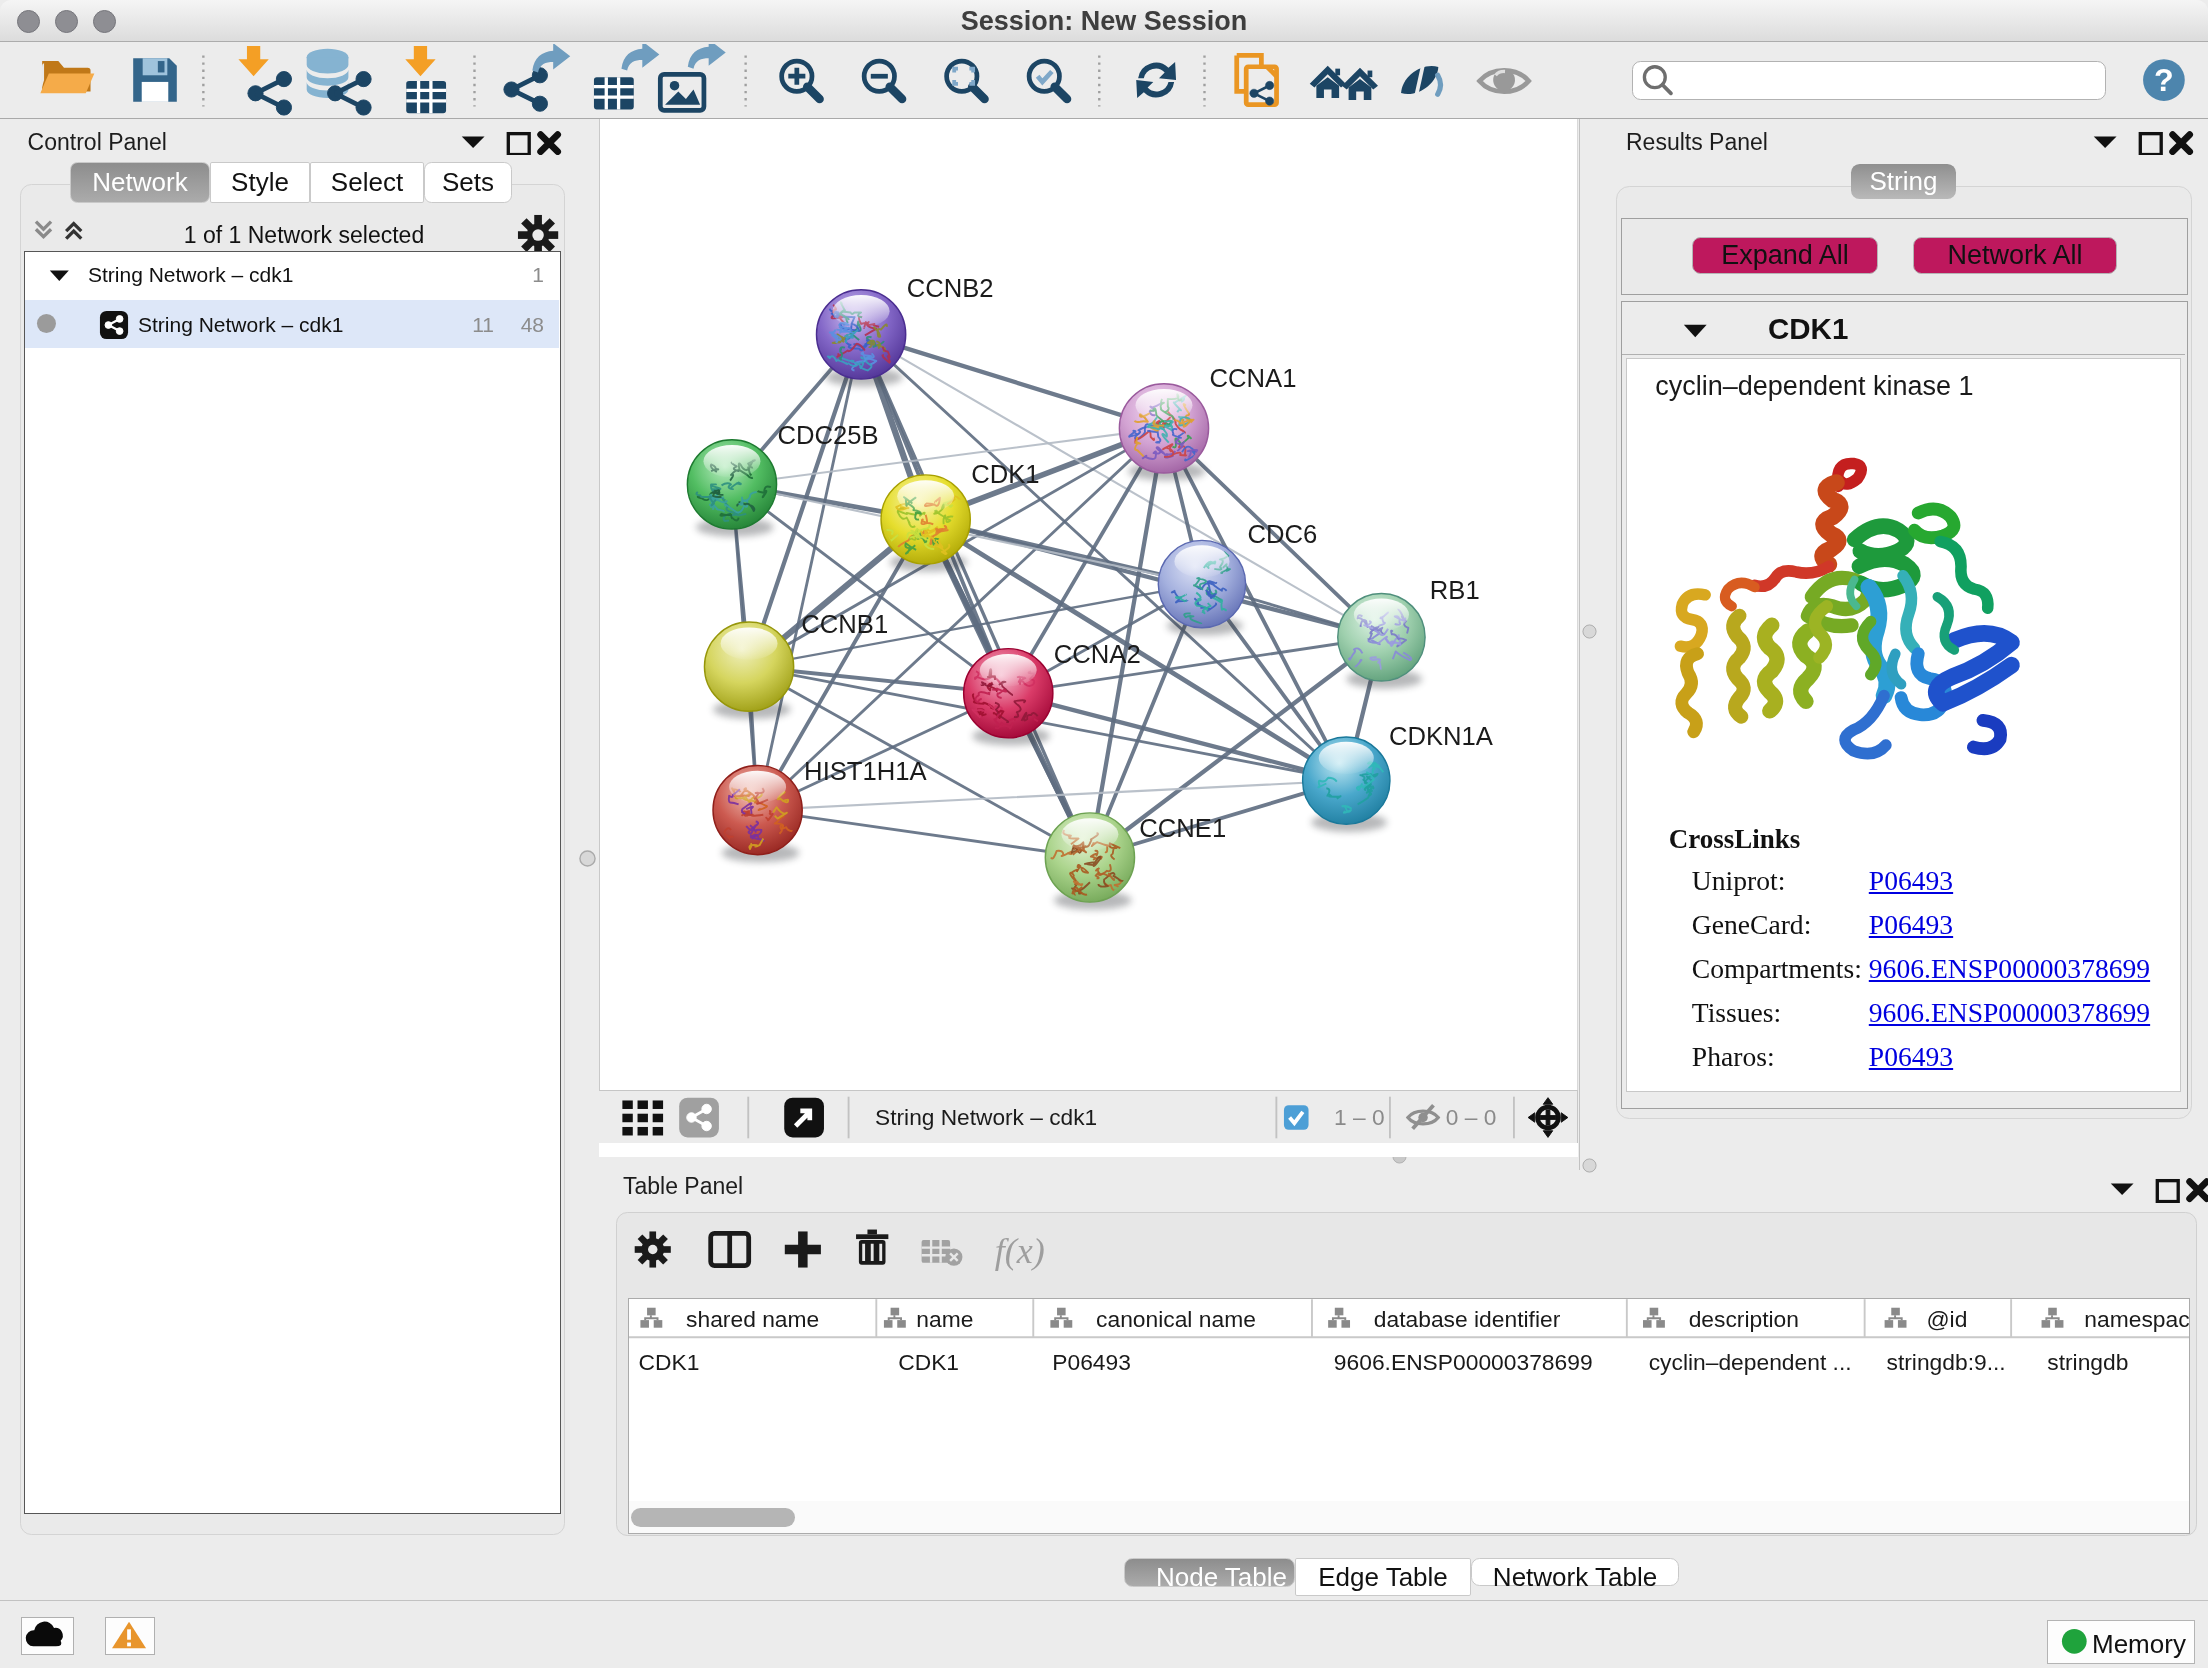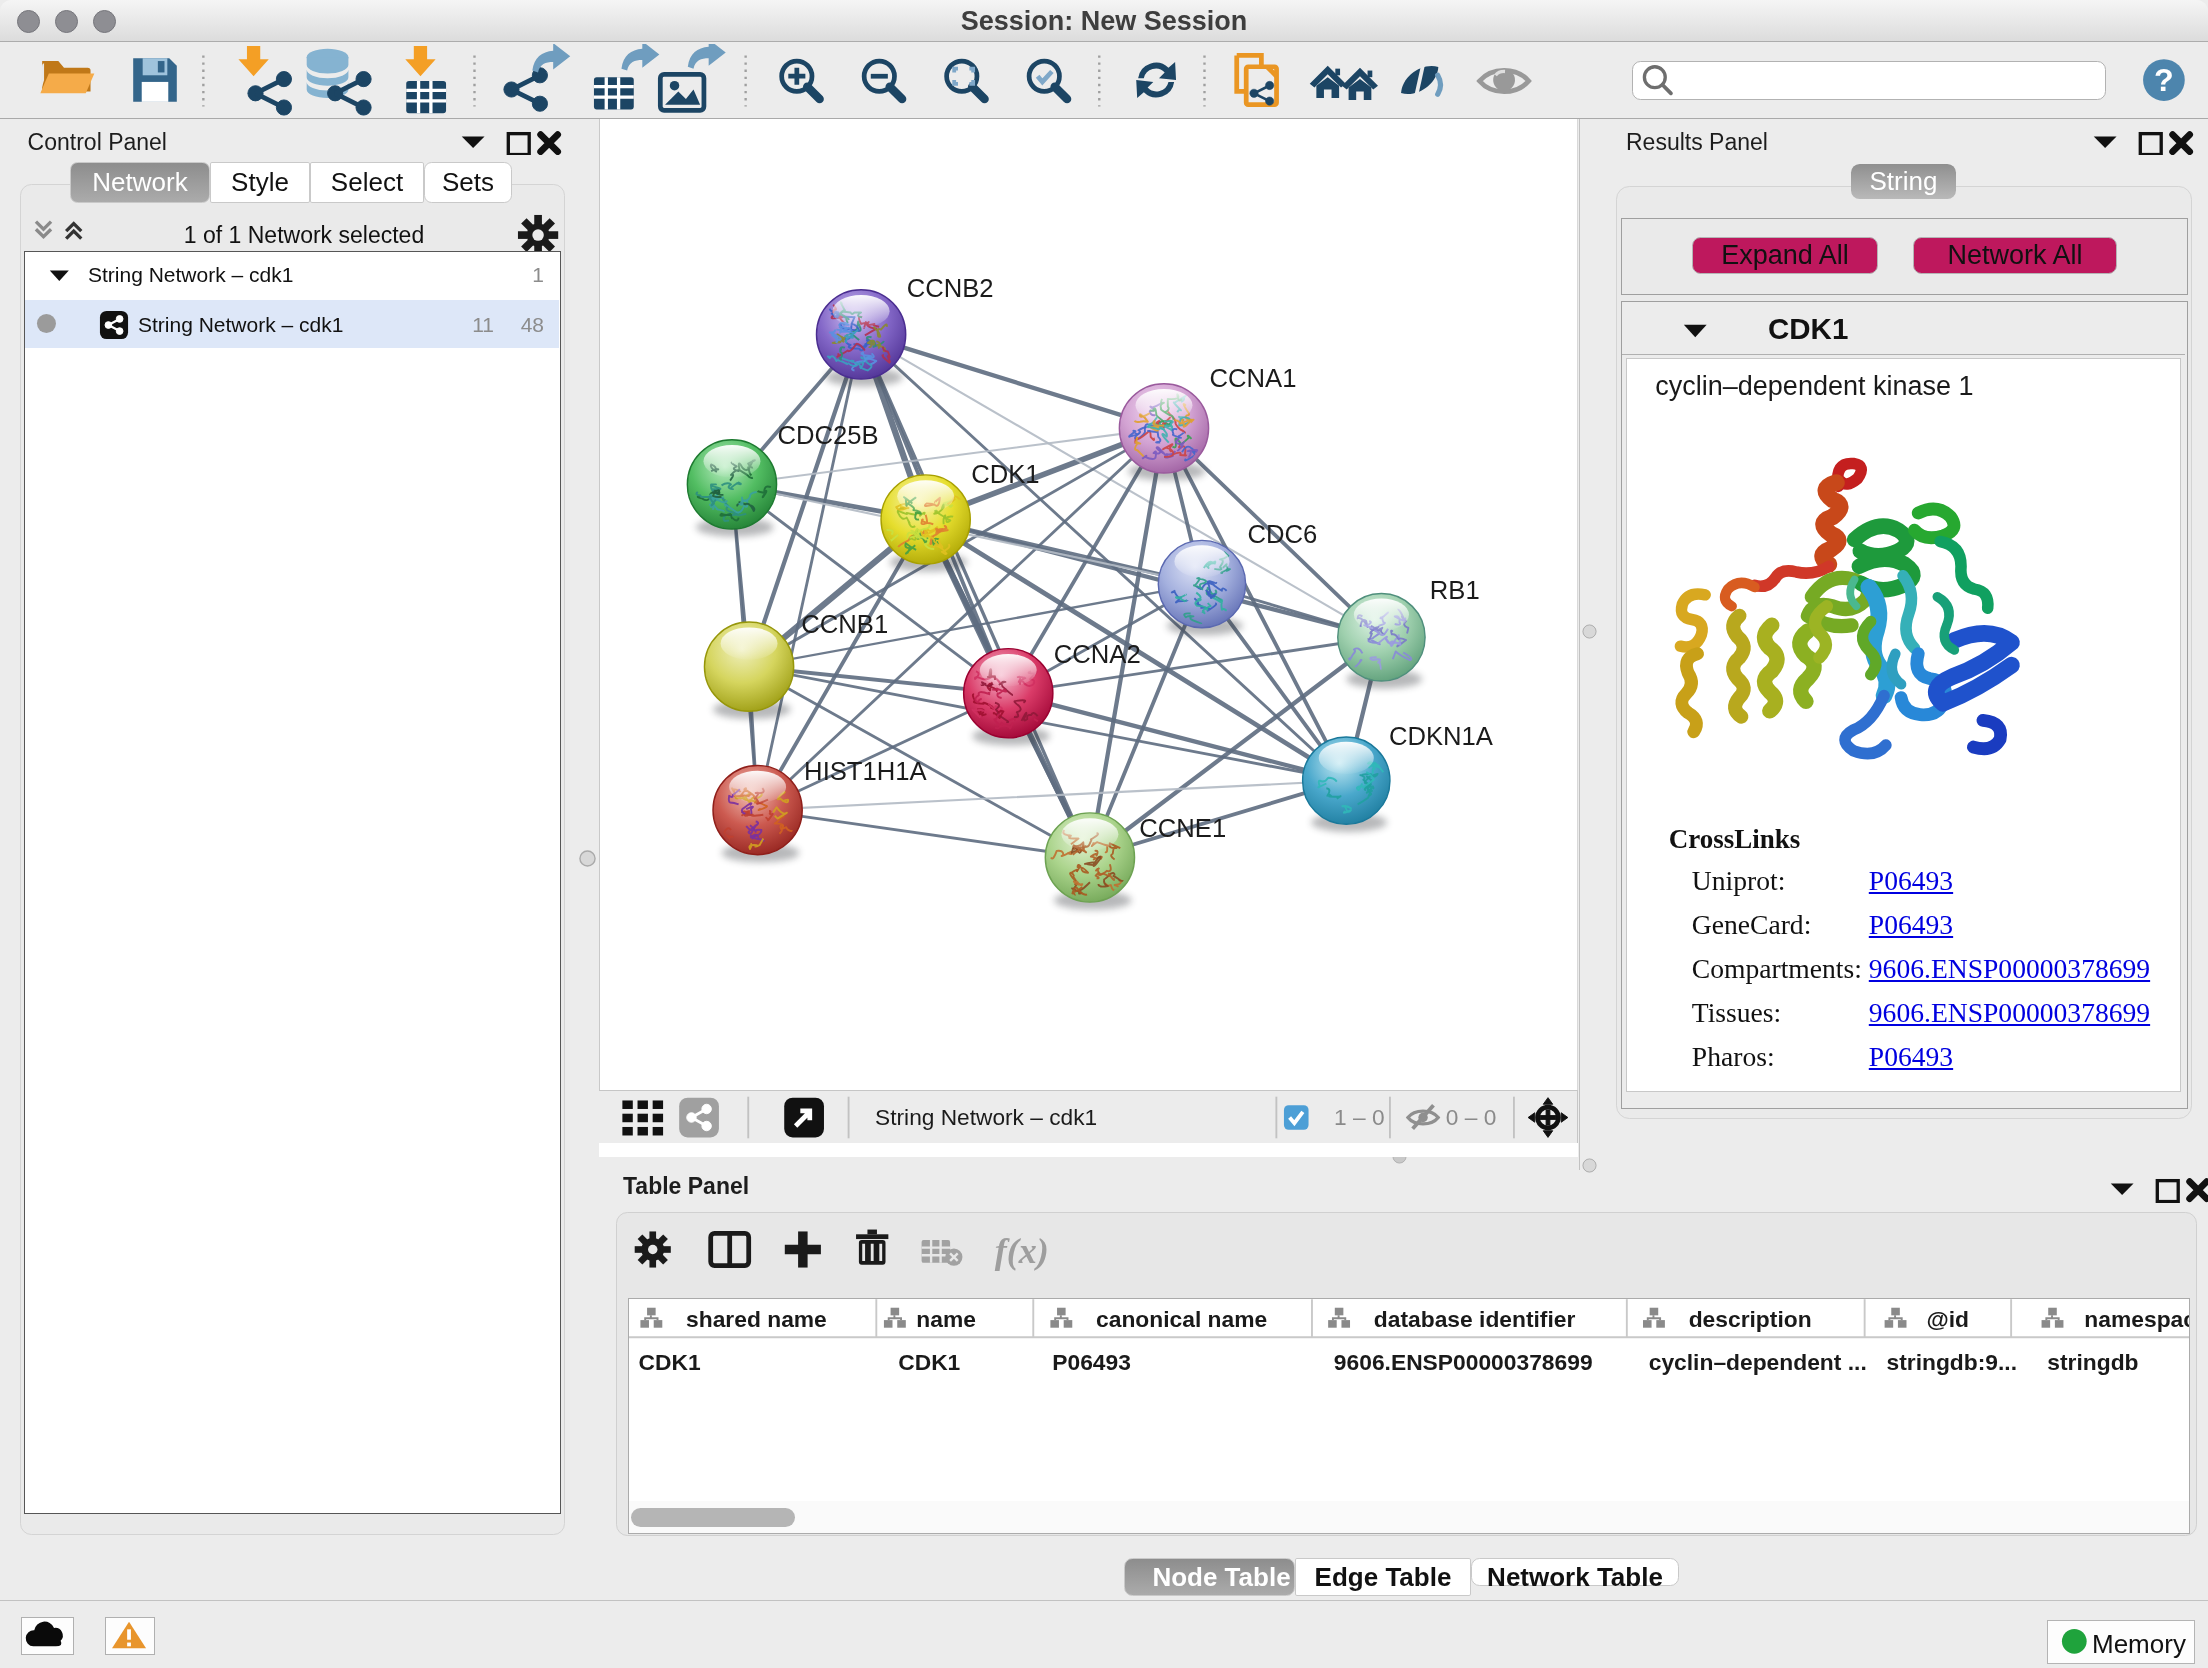--- a/index.html
+++ b/index.html
@@ -817,21 +817,21 @@
       </div>
     </div>
     <svg width="15" height="15" style="position:absolute;left:1.9px;top:1039px;" viewBox="0 0 16 16">
       <circle cx="8" cy="8" r="7" fill="#d8d8d8" stroke="#aaa" stroke-width="1"></circle>
     </svg>
     <svg width="15" height="15" style="position:absolute;left:1.9px;top:505px;" viewBox="0 0 16 16">
       <circle cx="8" cy="8" r="7" fill="#d8d8d8" stroke="#aaa" stroke-width="1"></circle>
     </svg>
   </div>
   <div style="position:absolute;left:599px;top:1143px;width:979px;height:14.3px;background:#fff;"></div>
-  <div id="tablepanel" style="position:absolute;left:599px;top:1158px;width:1609px;height:442px;font-weight:bold;">
+  <div id="tablepanel" style="position:absolute;left:599px;top:1158px;width:1609px;height:442px;">
     <div class="phead" style="position:absolute;left:24px;top:15px;">Table Panel</div>
     <svg width="114" height="28.5" style="position:absolute;left:1507px;top:16px;" viewBox="0 0 120 30">
       <path d="M5,10 L29,10 L17,22 Z" fill="#111"></path>
       <rect x="54" y="7" width="22" height="22" fill="none" stroke="#111" stroke-width="3.5"></rect>
       <path d="M88,8 L106,26 M106,8 L88,26" stroke="#111" stroke-width="7" stroke-linecap="round"></path>
     </svg>
     <div style="position:absolute;left:17px;top:54px;width:1581px;height:324px;background:#e7e7e7;border:1px solid #d0d0d0;border-radius:11.4px;">
 
       <svg width="476" height="57" style="position:absolute;left:-17px;top:7.6px;" viewBox="0 0 500 60">
         <g transform="translate(55,30)" fill="#1a1a1a">
@@ -944,21 +944,21 @@
             <text x="1322" y="74">stringdb:9...</text>
             <text x="1491" y="74">stringdb</text>
           </g>
         </svg>
       </div>
       <div style="position:absolute;left:11.4px;top:288px;width:1562px;height:33px;background:#fafafa;border:1px solid #ababab;border-top:none;">
         <div style="position:absolute;left:1.9px;top:6.7px;width:164px;height:19px;background:#b5b5b5;border-radius:9.5px;"></div>
       </div>
     </div>
 
-    <div class="tab tabsel" style="left:525px;top:400px;width:171px;height:38px;line-height:37px;border-radius:8.6px;padding-left:24px;">Node Table</div>
+    <div class="tab tabsel" style="left:525px;top:400px;width:171px;height:29px;line-height:37px;border-radius:8.6px;padding-left:24px;">Node Table</div>
     <div class="tab" style="left:696px;top:400px;width:176px;height:38px;line-height:36px;border-radius:1.9px;">Edge Table</div>
     <div class="tab" style="left:872px;top:400px;width:208px;height:28px;line-height:36px;border-radius:8.6px;">Network Table</div>
   </div>
   <div id="statusbar" style="position:absolute;left:0;top:1600px;width:2208px;height:68px;background:#ececec;border-top:1.9px solid #c2c2c2;padding-left:20px;">
     <div style="position:absolute;left:21px;top:16px;width:53px;height:38px;background:#fdfdfd;border:1.9px solid #b0b0b0;">
       <svg width="49" height="34" viewBox="0 0 52 36">
         <path d="M12,30 a8.5,8.5 0 0 1 1,-17 a11,11 0 0 1 21,-2.5 a8,8 0 0 1 7,13.5 q3,6 -5,6 z" fill="#0a0a0a"></path>
       </svg>
     </div>
     <div style="position:absolute;left:105px;top:16px;width:50px;height:38px;background:#fdfdfd;border:1.9px solid #b0b0b0;">

